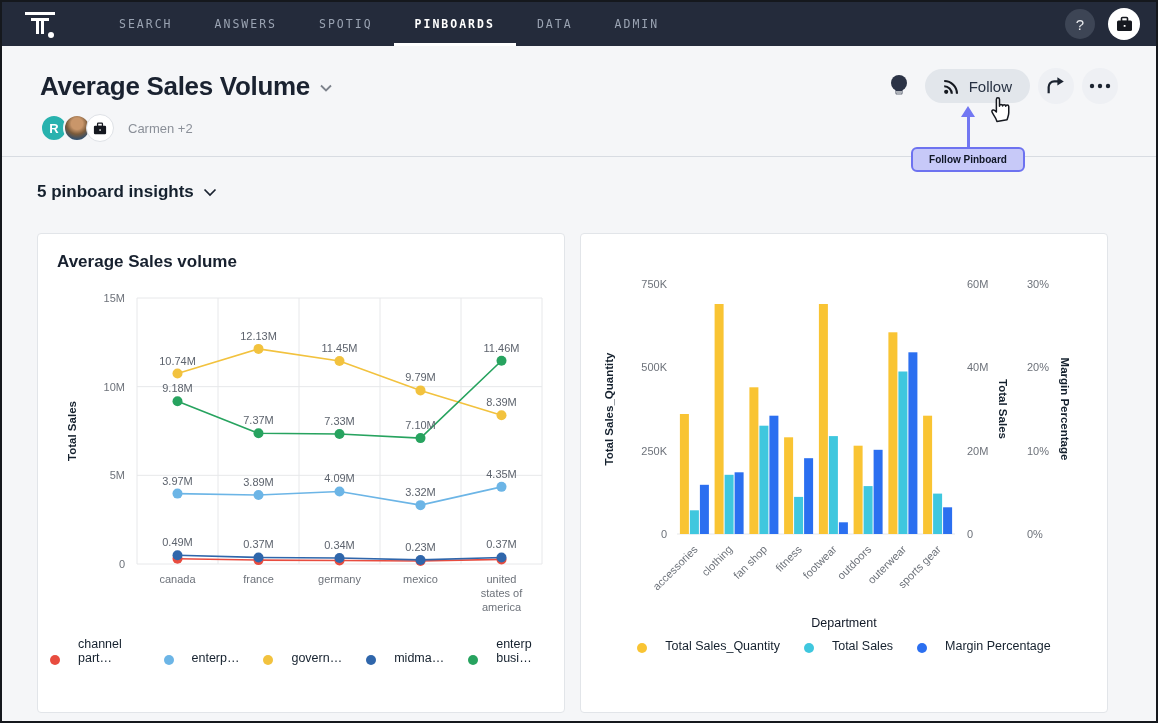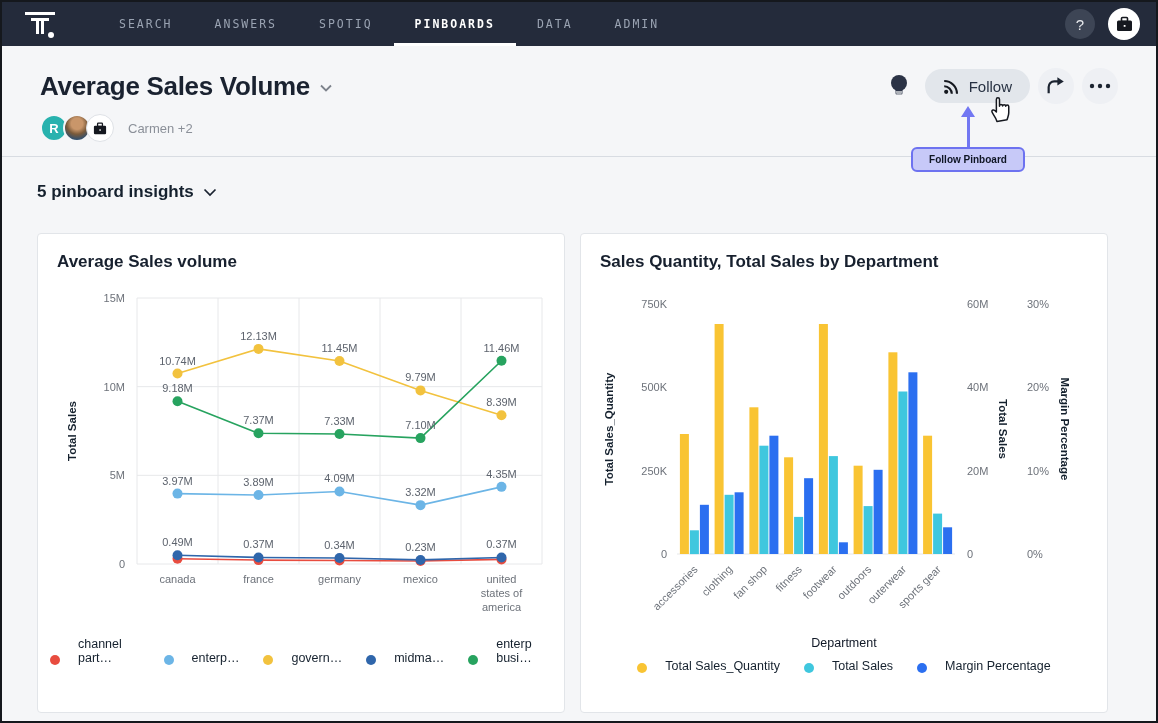--- a/index.html
+++ b/index.html
@@ -281,21 +281,20 @@
               <span>midma…</span>
             </div>
             <div class="legend-item">
               <span class="legend-dot" style="background: rgb(39, 163, 95);"></span>
               <span>enterp busi…</span>
             </div>
           </div>
       </div>
 
       <div class="card">
-        <div class="card-title">Sales Quantity, Total Sales by Department</div>
         <svg id="bar-chart" class="chart-svg" width="504" height="350" viewBox="0 0 504 350">
             <text class="tick" x="74" y="24" text-anchor="end">750K</text>
             <text class="tick" x="74" y="107.33333333333333" text-anchor="end">500K</text>
             <text class="tick" x="74" y="190.66666666666666" text-anchor="end">250K</text>
             <text class="tick" x="74" y="274" text-anchor="end">0</text>
             <text class="tick" x="374" y="24" text-anchor="start">60M</text>
             <text class="tick" x="374" y="107.33333333333333" text-anchor="start">40M</text>
             <text class="tick" x="374" y="190.66666666666666" text-anchor="start">20M</text>
             <text class="tick" x="374" y="274" text-anchor="start">0</text>
             <text class="tick" x="434" y="24" text-anchor="start">30%</text>

